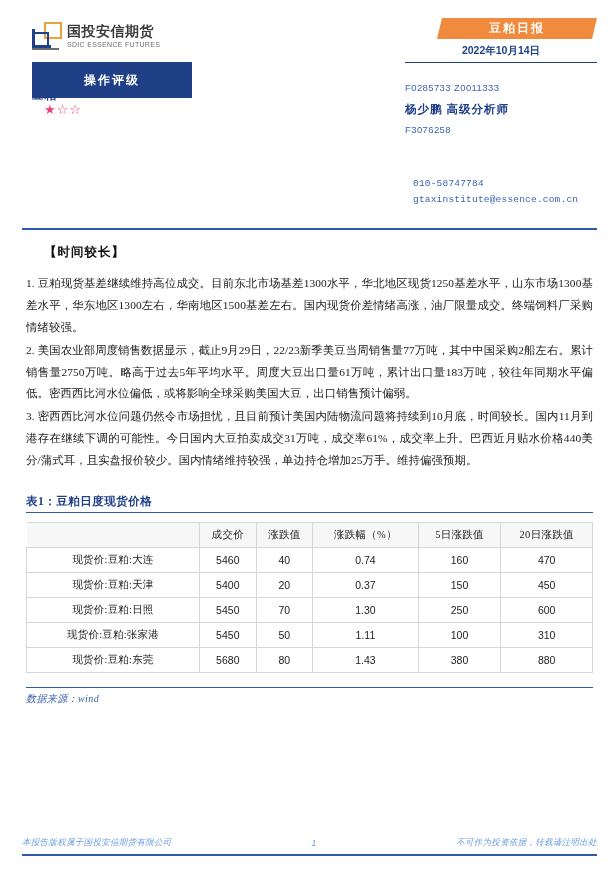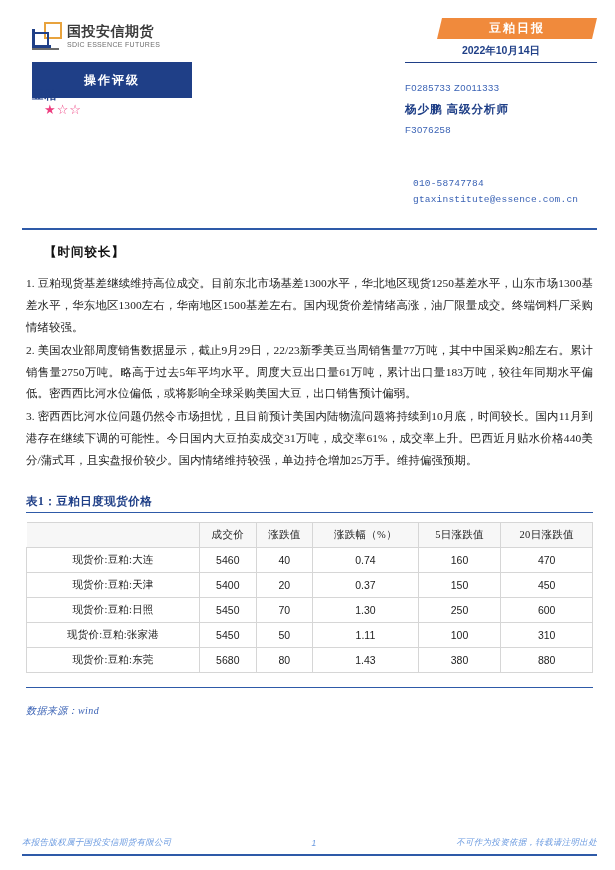--- a/index.html
+++ b/index.html
@@ -246,21 +246,21 @@
   table.price thead th.blank { border-left: none; }
   table.price td.rowlab {
     text-align: center;
     letter-spacing: 0.2px;
     width: 170px;
   }
   table.price td.num { font-family: "Liberation Sans", sans-serif; }
 
   .src {
     margin-top: 14px;
-    padding-top: 16px;
+    padding-top: 4px;
     border-top: 1.5px solid #2E5AA8;
     font-size: 10px;
     font-style: italic;
     color: #3B63B5;
     letter-spacing: 0.4px;
   }
 
   
   .footer {
     position: absolute;

